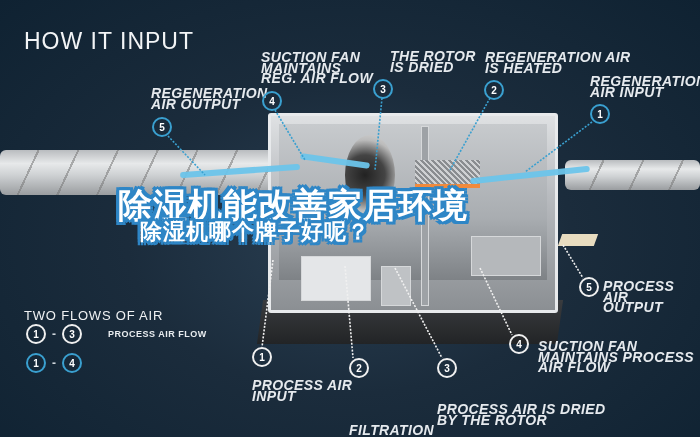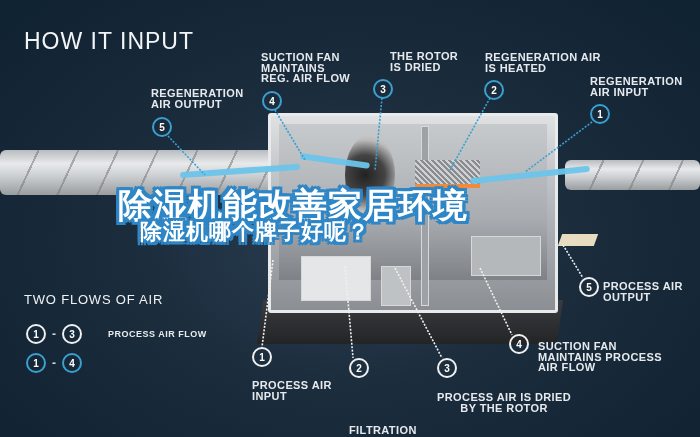--- a/index.html
+++ b/index.html
@@ -8,21 +8,21 @@
     position:relative;
     font-family:"Liberation Sans", "DejaVu Sans", sans-serif;
     background: radial-gradient(ellipse at 50% 55%, #2a3f52 0%, #1b2c3c 45%, #0f2232 100%);
     color:#fff;
   }
   .abs { position:absolute; }
   .title {
     left:24px; top:28px; font-size:23px; letter-spacing:1px; color:#f2f4f6; font-weight:400;
   }
   .lbl {
-    position:absolute; font-size:11px; font-weight:700; line-height:10.6px; letter-spacing:0.4px; color:#e6eaee; white-space:pre-line;
+    position:absolute; font-size:14px; font-weight:700; line-height:10.6px; letter-spacing:0.4px; color:#e6eaee; white-space:pre-line;font-style:italic;
   }
   .num {
     position:absolute; width:20px; height:20px; border-radius:50%; border:2px solid #8ab7d0;
     font-size:10px; font-weight:700; display:flex; align-items:center; justify-content:center; color:#fff;
   }
   .num.reg { border-color:#3aa0d0; }
   .num.proc { border-color:#f0f0f0; }
 
   
   .duct {
@@ -69,21 +69,21 @@
     position:absolute; font-family:"DejaVu Sans", sans-serif; font-weight:700; color:#fff;
     text-shadow:
       -3px -3px 0 #2e86c6, 3px -3px 0 #2e86c6, -3px 3px 0 #2e86c6, 3px 3px 0 #2e86c6,
       0 -3px 0 #2e86c6, 0 3px 0 #2e86c6, -3px 0 0 #2e86c6, 3px 0 0 #2e86c6;
     letter-spacing:1px; white-space:nowrap;
   }
   .banner.l1 { left:118px; top:183px; font-size:34px; }
   .banner.l2 { left:140px; top:217px; font-size:22px; }
 
   
-  .legend-title { left:24px; top:292px; font-size:13px; letter-spacing:0.8px; color:#f0f2f4;text-align:right; }
+  .legend-title { left:24px; top:308px; font-size:13px; letter-spacing:0.8px; color:#f0f2f4;text-align:right; }
   .legend-row { position:absolute; left:26px; display:flex; align-items:center; gap:6px; }
   .legend-row .num { position:static; }
   .legend-dash { font-size:12px; font-weight:700; color:#cfd6dc; }
   .legend-text { font-size:9px; font-weight:700; letter-spacing:0.5px; color:#e8ecef; margin-left:20px; }
 </style>
 </head>
 <body>
 
 <div class="abs title">HOW IT INPUT</div>
 
@@ -152,21 +152,21 @@
 <div class="banner l2">除湿机哪个牌子好呢？</div>
 
 <div class="num proc" style="left:252px;top:347px;">1</div>
 <div class="lbl" style="left:252px;top:380px;">PROCESS AIR
 INPUT</div>
 
 <div class="num proc" style="left:349px;top:358px;">2</div>
 <div class="lbl" style="left:349px;top:390px;margin-top:35px;">FILTRATION</div>
 
 <div class="num proc" style="left:437px;top:358px;">3</div>
-<div class="lbl" style="left:437px;top:392px;text-align:center;">PROCESS AIR IS DRIED
+<div class="lbl" style="left:437px;top:404px;">PROCESS AIR IS DRIED
 BY THE ROTOR</div>
 
 <div class="num proc" style="left:509px;top:334px;">4</div>
 <div class="lbl" style="left:538px;top:341px;">SUCTION FAN
 MAINTAINS PROCESS
 AIR FLOW</div>
 
 <div class="num proc" style="left:579px;top:277px;">5</div>
 <div class="lbl" style="left:603px;top:281px;">PROCESS AIR
 OUTPUT</div>

